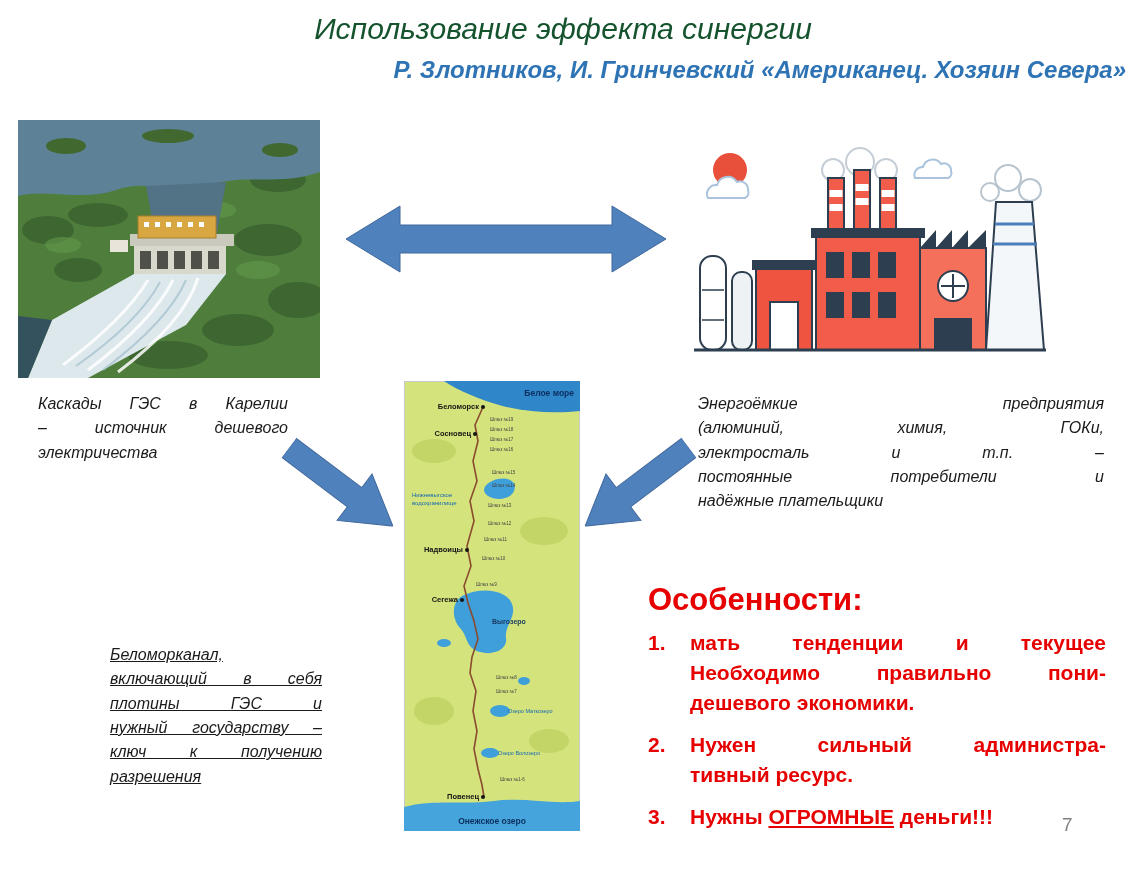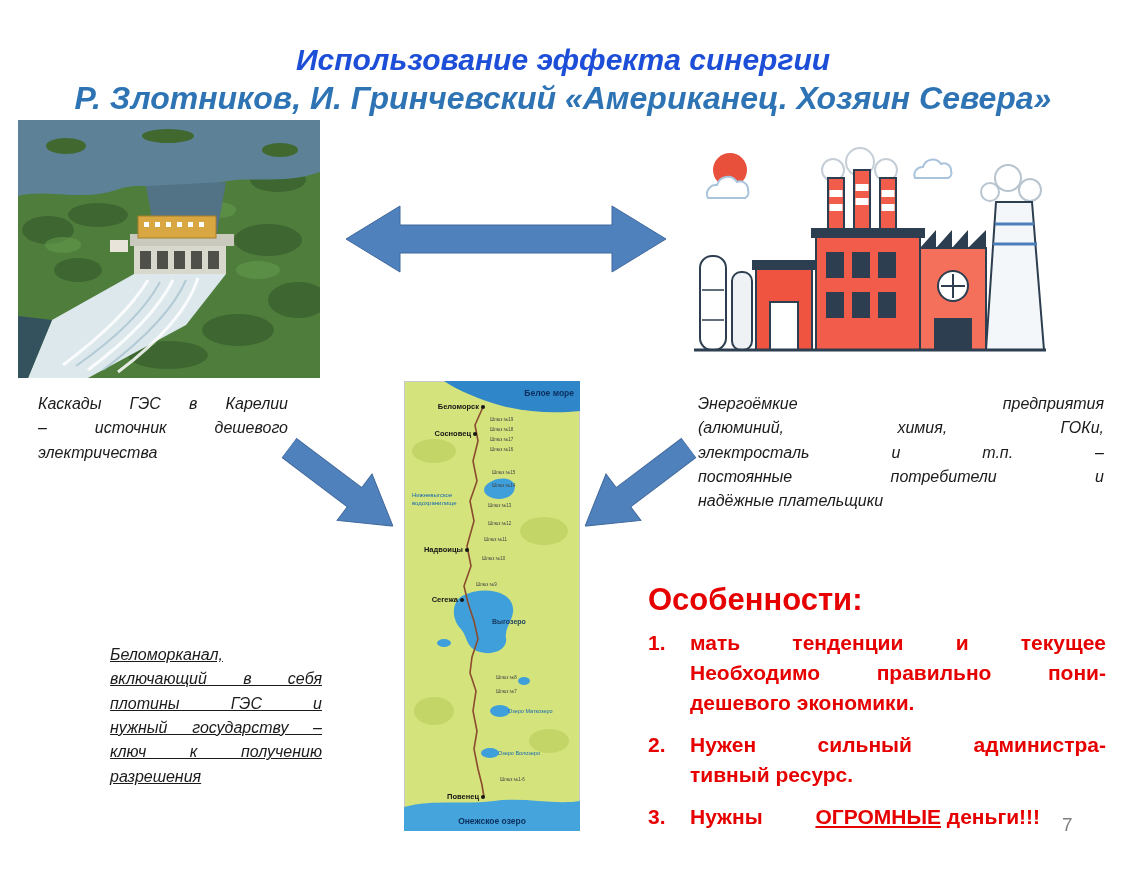--- a/index.html
+++ b/index.html
@@ -2,44 +2,44 @@
 <html><head>
 <meta charset="utf-8">
 <style>
   html,body{margin:0;padding:0;background:#888;}
   .slide{
     position:relative;width:1126px;height:870px;background:#ffffff;
     font-family:"Liberation Sans",sans-serif;overflow:hidden;margin:0 auto;
   }
   .title{
     position:absolute;top:12px;left:0;width:100%;text-align:center;
-    font-size:30px;font-weight:bold;font-style:italic;color:#1d4ed8;margin-top:31px;
+    font-size:30px;font-weight:normal;font-style:italic;color:#14532d;
   }
   .subtitle{
-    position:absolute;top:56px;left:0;width:100%;text-align:center;
-    font-size:32px;font-weight:bold;font-style:italic;color:#2e74b5;margin-top:24px;
+    position:absolute;top:56px;left:0;width:100%;text-align:right;
+    font-size:24px;font-weight:bold;font-style:italic;color:#2e74b5;
   }
   .photo{position:absolute;border-radius:23px;}
   #dam-photo{left:18px;top:120px;width:302px;height:258px;}
   #factory-illustration{left:690px;top:140px;width:360px;height:232px;}
   #canal-map{left:404px;top:381px;width:176px;height:450px;}
   .caption{
     position:absolute;font-style:italic;font-size:16px;line-height:1.52;color:#1b1b1b;
   }
   #left-caption{left:38px;top:392px;width:250px;}
   #right-caption{left:698px;top:392px;width:406px;}
   #bottom-caption{left:110px;top:643px;width:212px;text-decoration:underline;}
   .jline{text-align:justify;text-align-last:justify;}
   .jline.last{text-align-last:auto;}
   .features{position:absolute;left:648px;top:582px;width:458px;color:#e60000;}
   .features-heading{font-size:31px;font-weight:bold;margin-bottom:10px;}
   .feat-item{display:flex;font-size:21px;font-weight:bold;line-height:1.43;margin-bottom:12px;}
   .feat-num{width:42px;flex:none;}
   .feat-body{flex:1;}
-  .feat-body u{text-decoration:underline;margin-left:47px;}
+  .feat-body u{text-decoration:underline;}
   .page-number{position:absolute;left:1062px;top:814px;font-size:19px;color:#808080;}
   .h-arrow{position:absolute;left:346px;top:204px;width:320px;height:70px;}
   .diag-arrow{position:absolute;width:130px;height:62px;}
   #arrow-left-to-map{left:276px;top:456px;transform:rotate(37deg);}
   #arrow-right-to-map{left:572px;top:456px;transform:rotate(143deg);}
   svg{display:block;}
 </style>
 </head>
 <body>
 

